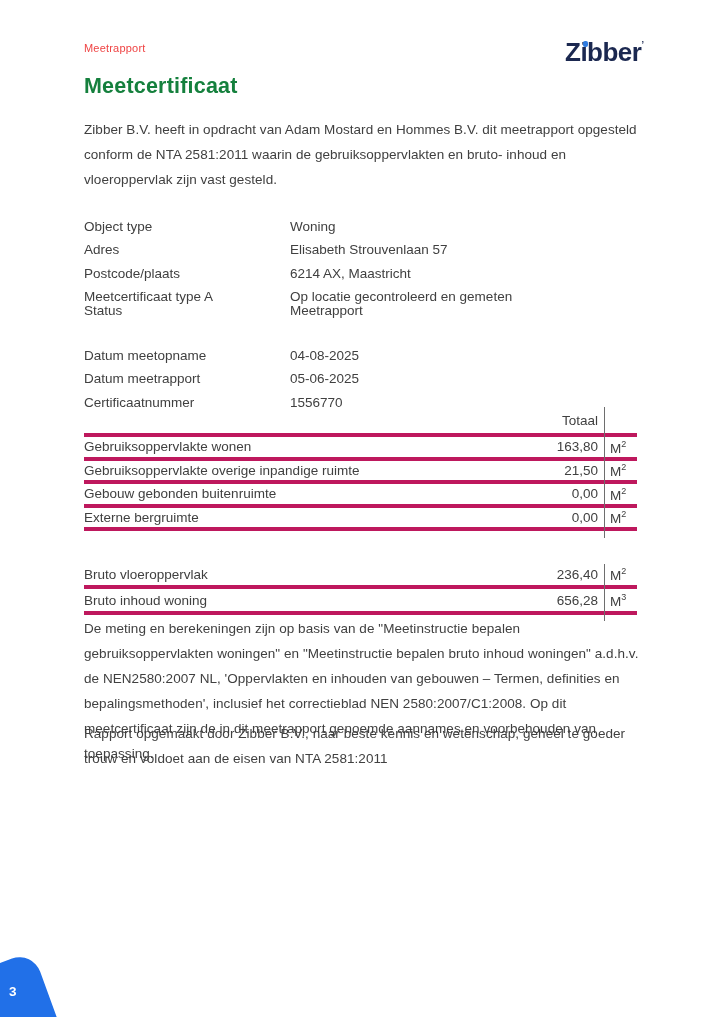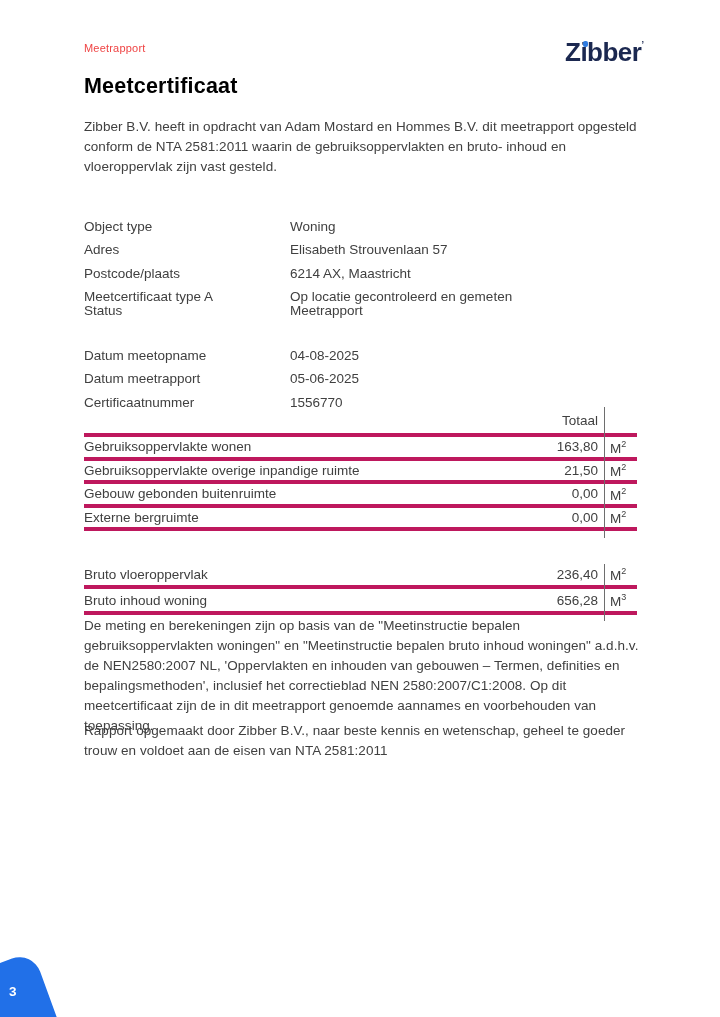--- a/index.html
+++ b/index.html
@@ -17,25 +17,25 @@
     position:absolute; left:565px; top:37px; width:100px;
     font-size:26px; font-weight:700; color:#1b2850; letter-spacing:-.5px;
   }
   .brand .i-dot {
     position:absolute; left:17.5px; top:4px; width:5.5px; height:5.5px;
     border-radius:2px; background:#2e7be0;
   }
   .brand .tm { font-size:9px; font-weight:700; vertical-align:14px; letter-spacing:0; }
   .page-title {
     position:absolute; left:84px; top:74px;
-    font-size:21.5px; font-weight:700; color:#000000; letter-spacing:.2px;
+    font-size:21.5px; font-weight:700; color:#15803d; letter-spacing:.2px;
   }
   .para {
     position:absolute; left:84px; width:561px;
-    font-size:13.5px; line-height:20px; color:#404040; letter-spacing:.05px;
+    font-size:13.5px; line-height:25px; color:#404040; letter-spacing:.05px;
   }
   .intro  { top:117px; }
   .legal1 { top:616px; }
   .legal2 { top:721px; }
 
   .kv-block { position:absolute; left:84px; width:556px; }
   .kv-details { top:188px;margin-top:31px; }
   .kv-status  { top:303px; }
   .kv-dates   { top:348px; }
   .kv-row { display:flex; height:23.3px; align-items:flex-start; font-size:13.5px; }

